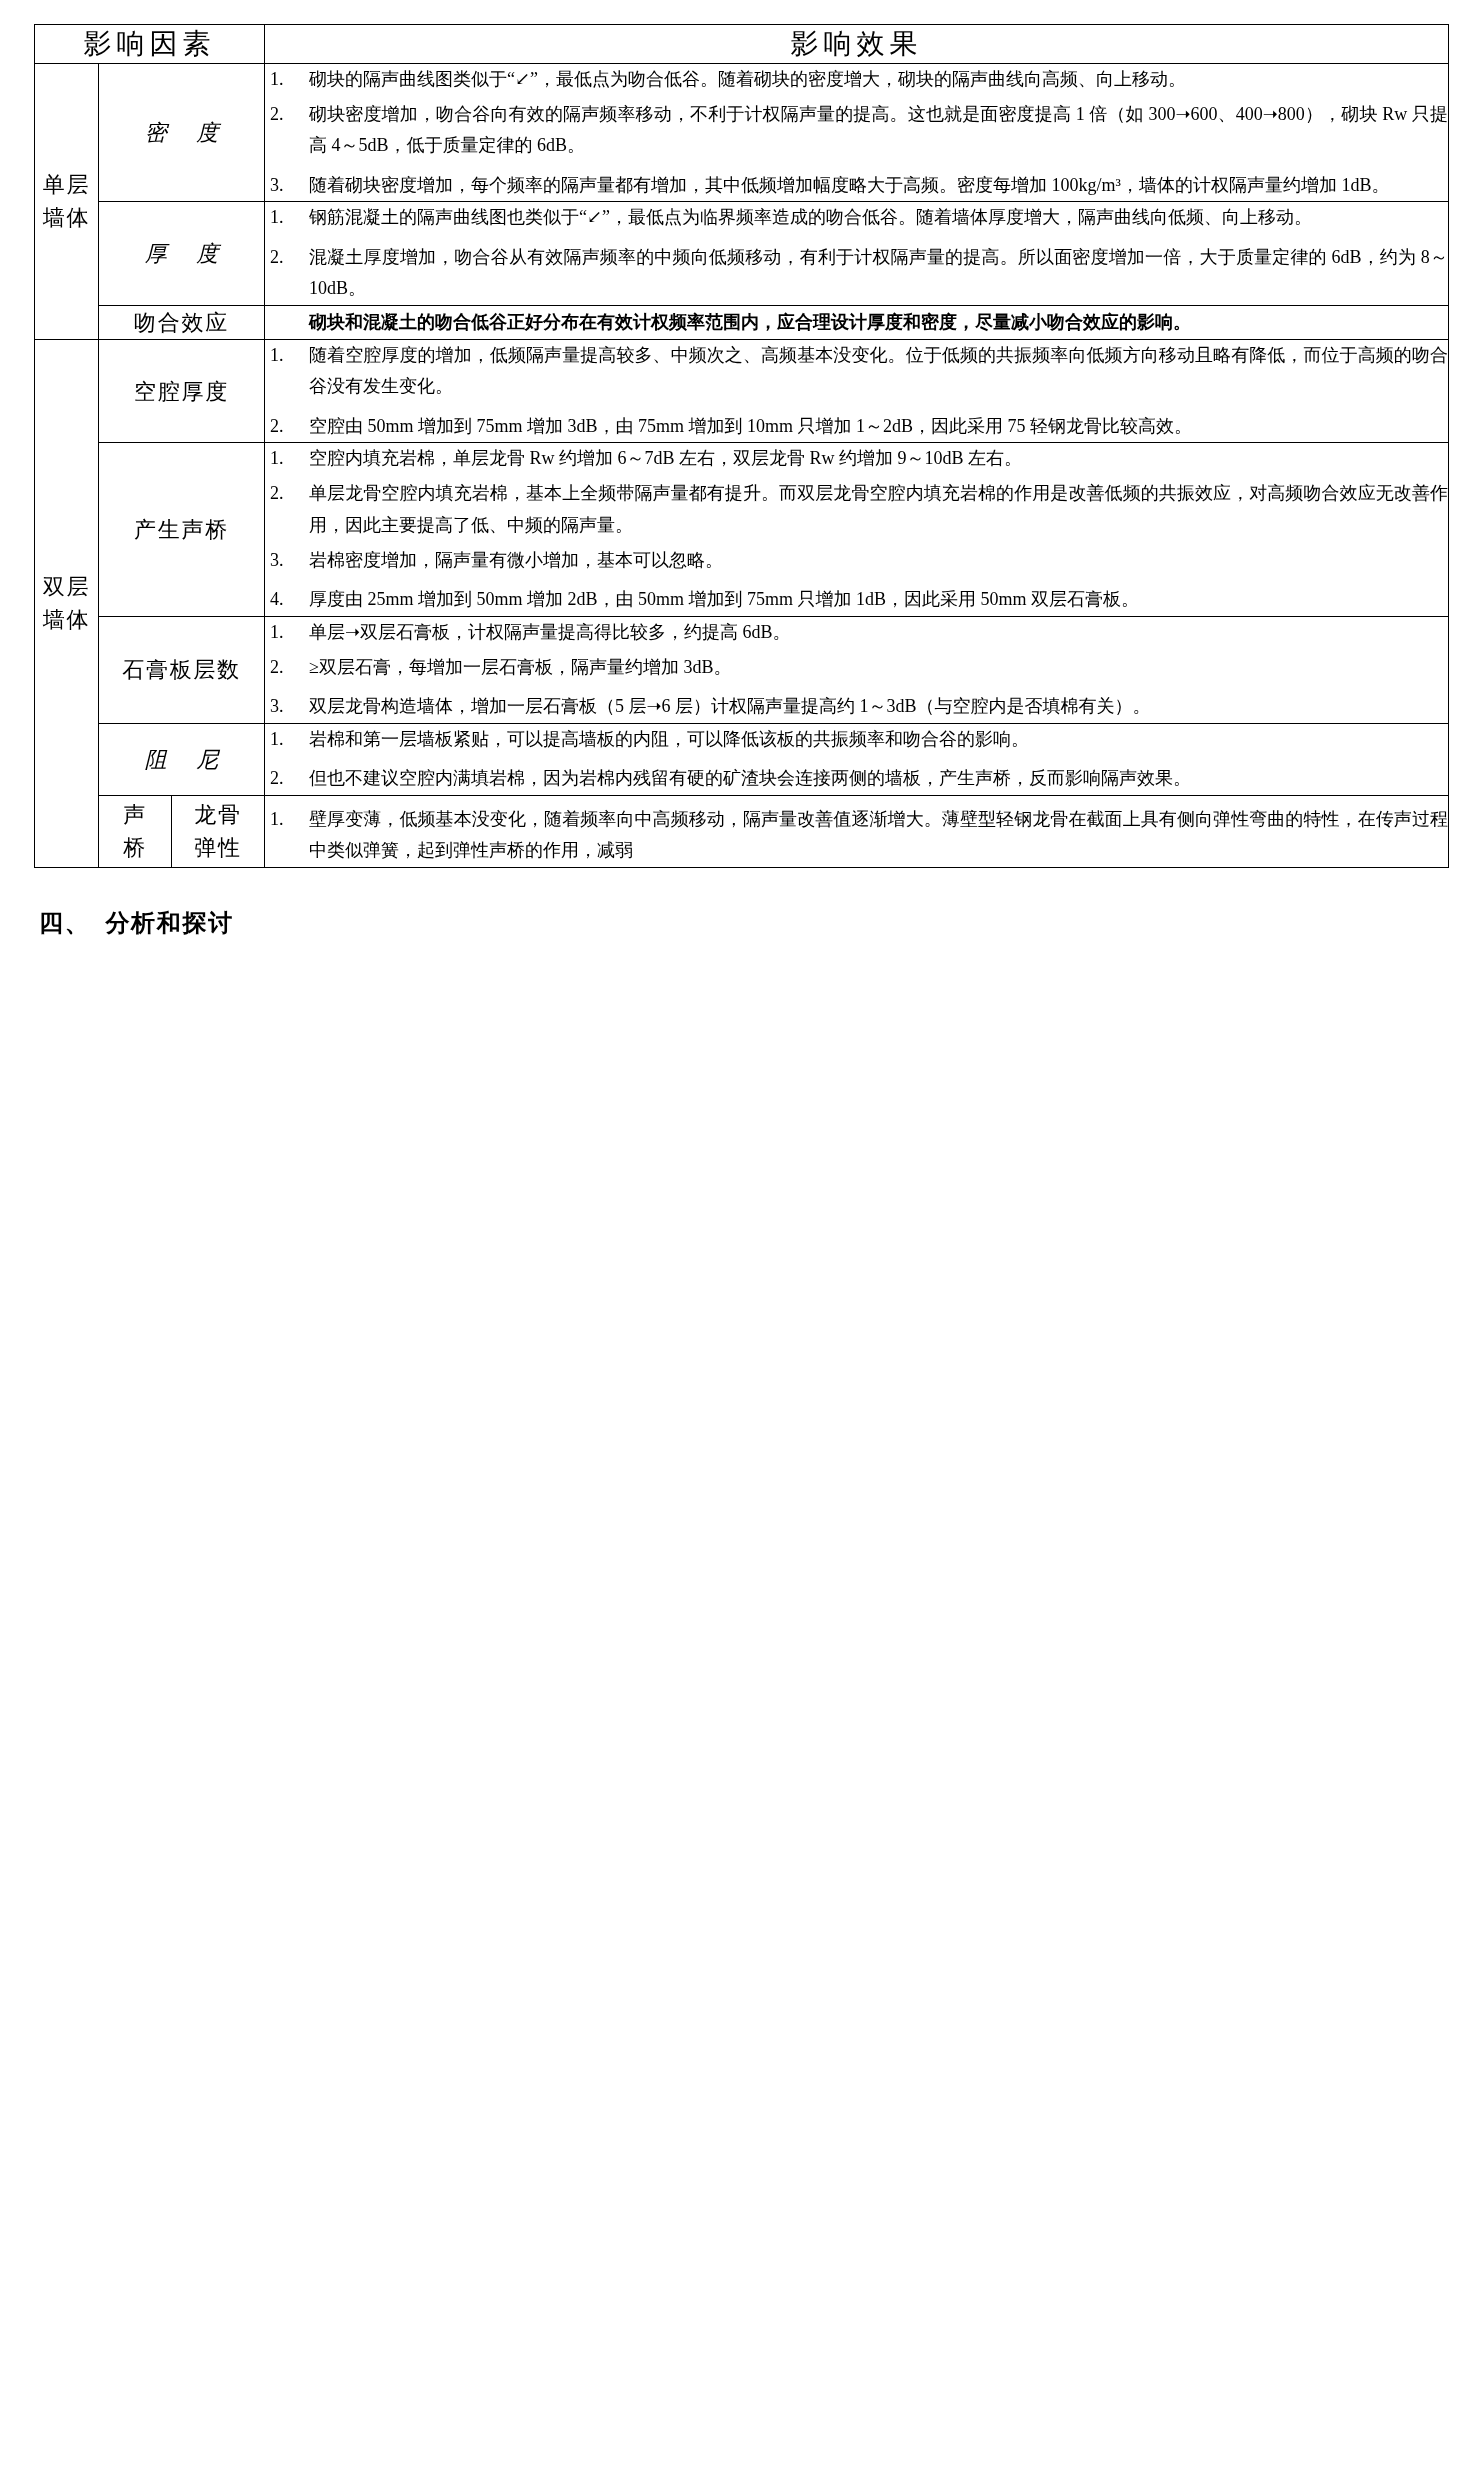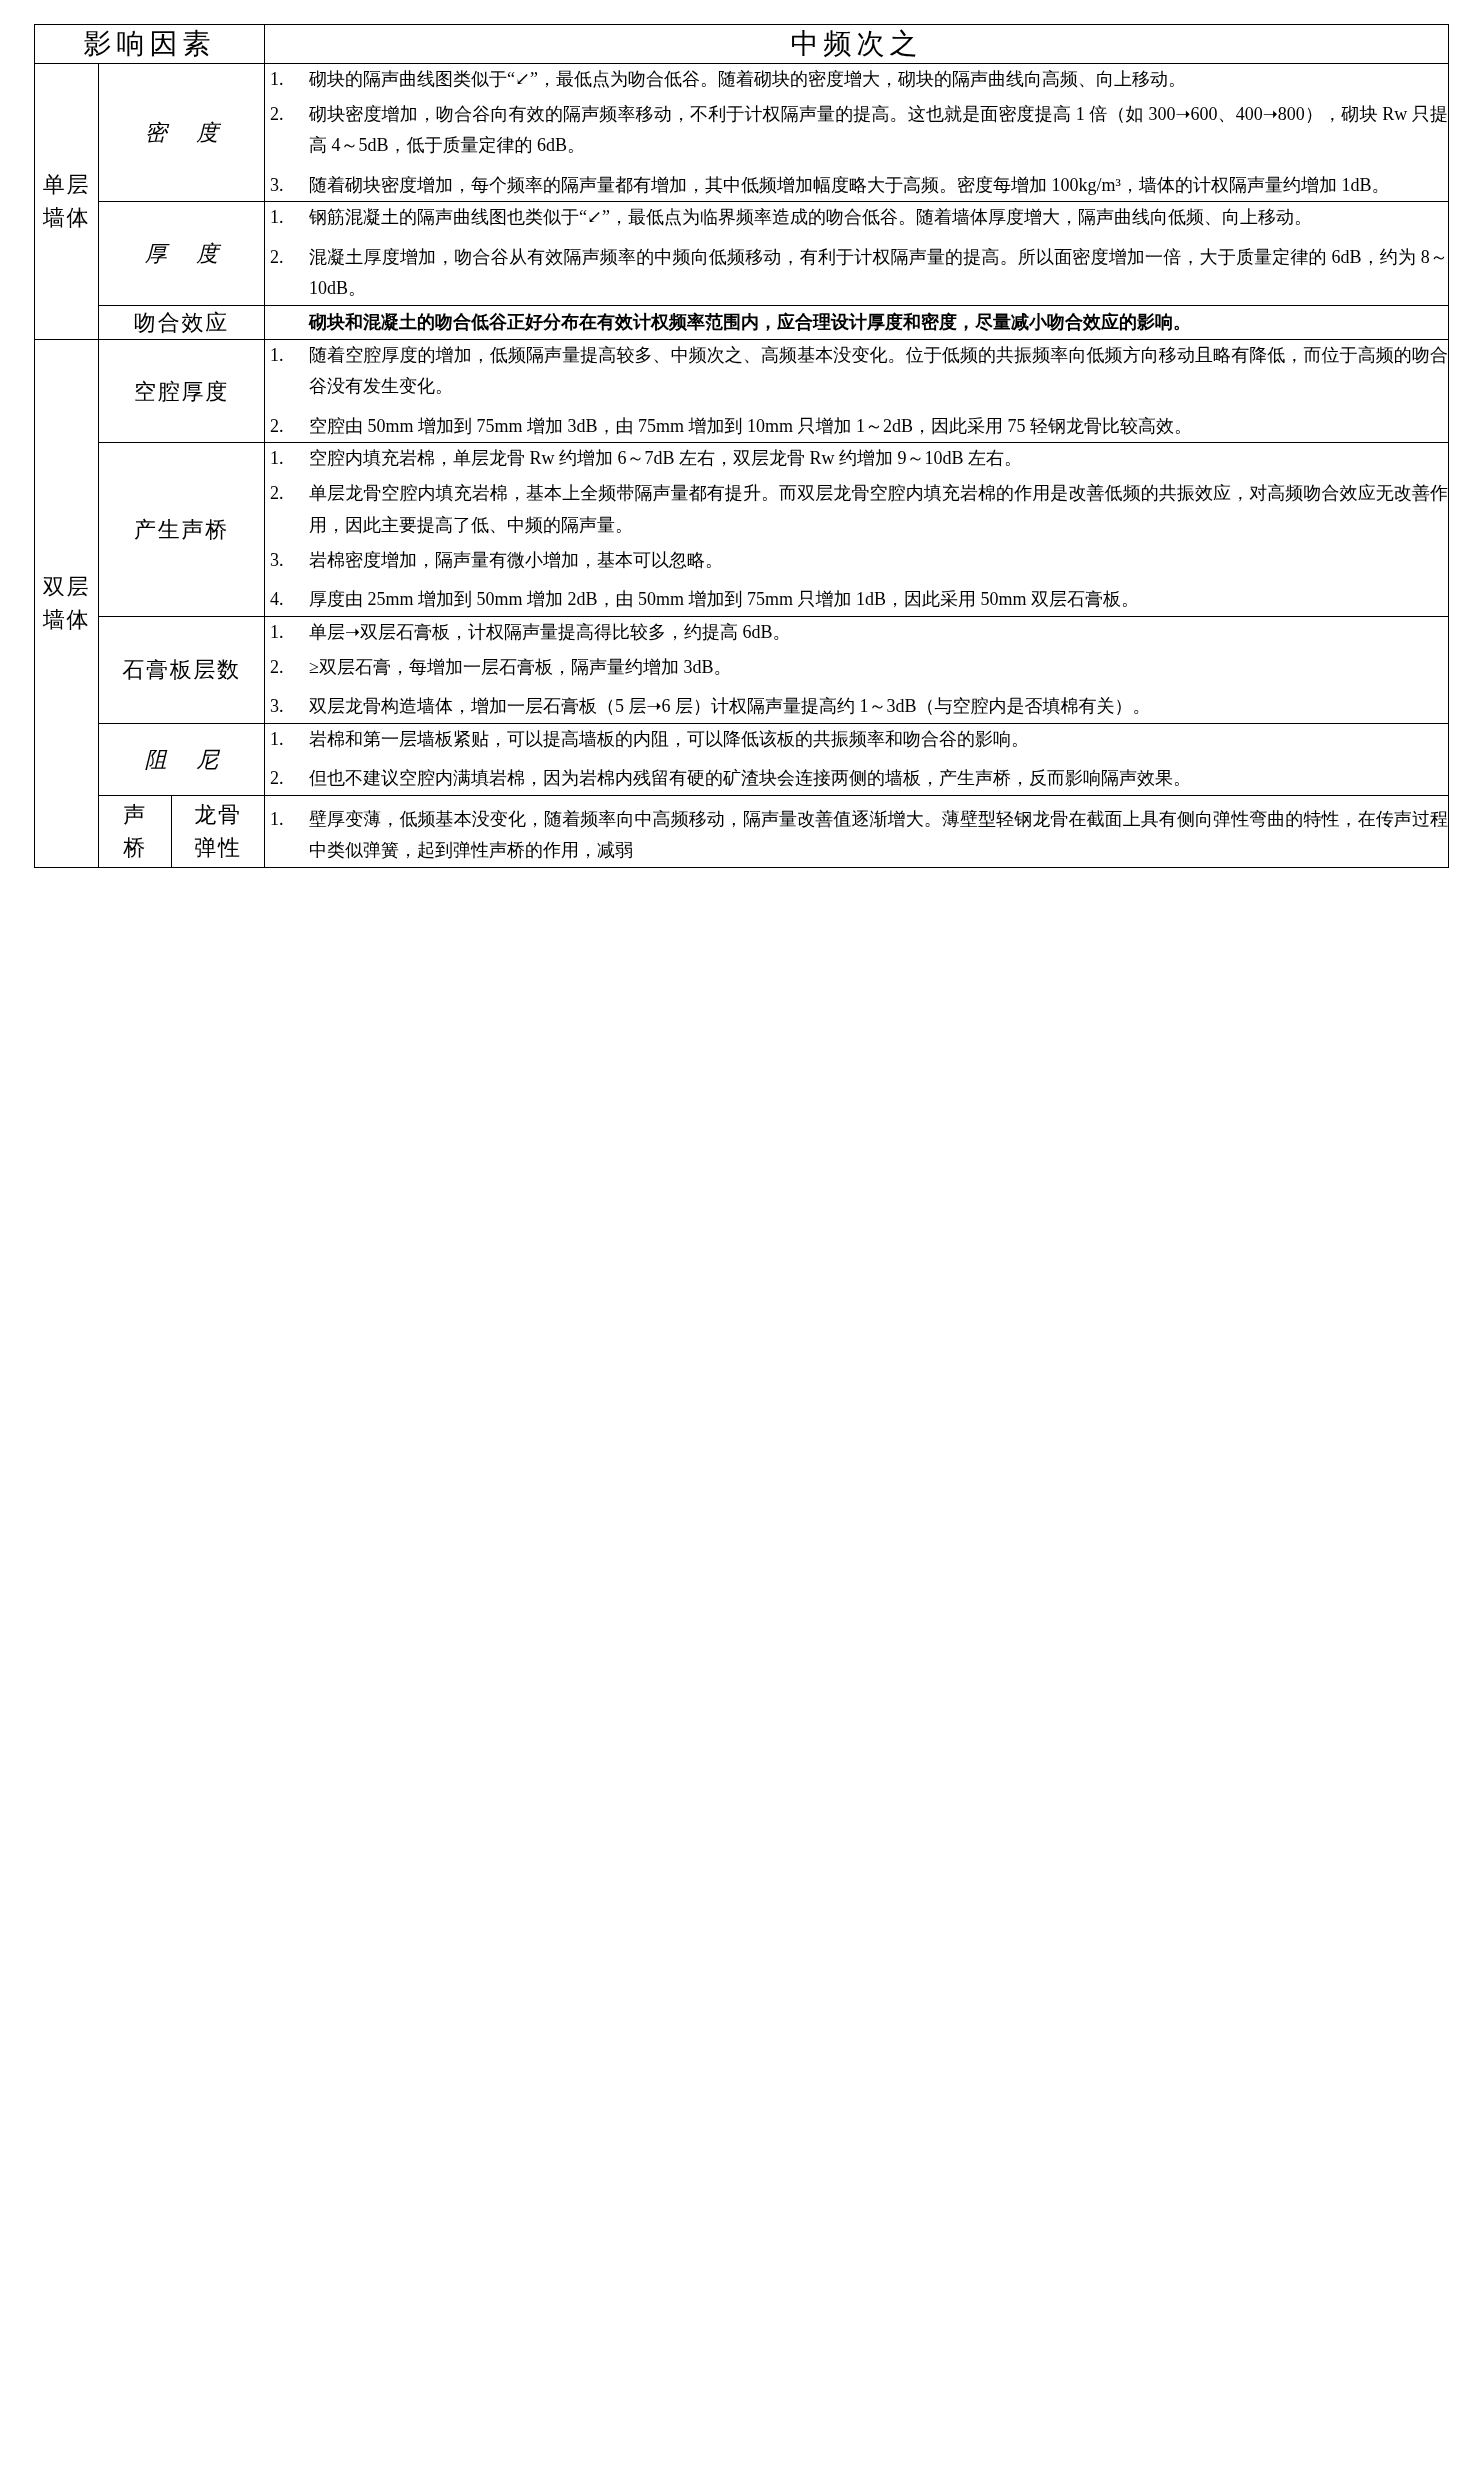--- a/index.html
+++ b/index.html
@@ -111,21 +111,21 @@
     <colgroup>
       <col class="c1">
         <col class="c2">
         <col class="c3">
         <col class="c4">
     </colgroup>
     <tbody>
 
       <tr>
         <th class="hdr" colspan="3">影响因素</th>
-        <th class="hdr">中频次之</th>
+        <th class="hdr">影响效果</th>
       </tr>
 
       <tr>
         <td class="grpcell" rowspan="3"><span style="white-space:pre-line">单层
 墙体</span></td>
         <td class="factor spaced" colspan="2">密  度</td>
         <td class="effect">
           <ol class="eff">
             <li>砌块的隔声曲线图类似于“↙”，最低点为吻合低谷。随着砌块的密度增大，砌块的隔声曲线向高频、向上移动。</li>
             <li>砌块密度增加，吻合谷向有效的隔声频率移动，不利于计权隔声量的提高。这也就是面密度提高 1 倍（如 300➝600、400➝800），砌块 Rw 只提高 4～5dB，低于质量定律的 6dB。</li>
@@ -203,15 +203,18 @@
 弹性</span></td>
         <td class="effect">
           <ol class="eff">
             <li>壁厚变薄，低频基本没变化，随着频率向中高频移动，隔声量改善值逐渐增大。薄壁型轻钢龙骨在截面上具有侧向弹性弯曲的特性，在传声过程中类似弹簧，起到弹性声桥的作用，减弱</li>
           </ol>
         </td>
       </tr>
     </tbody>
   </table>
 
+  <div class="section-title">
+    <span class="num">四、</span><span>分析和探讨</span>
+  </div>
 
 </div>
 
 
 </body></html>

